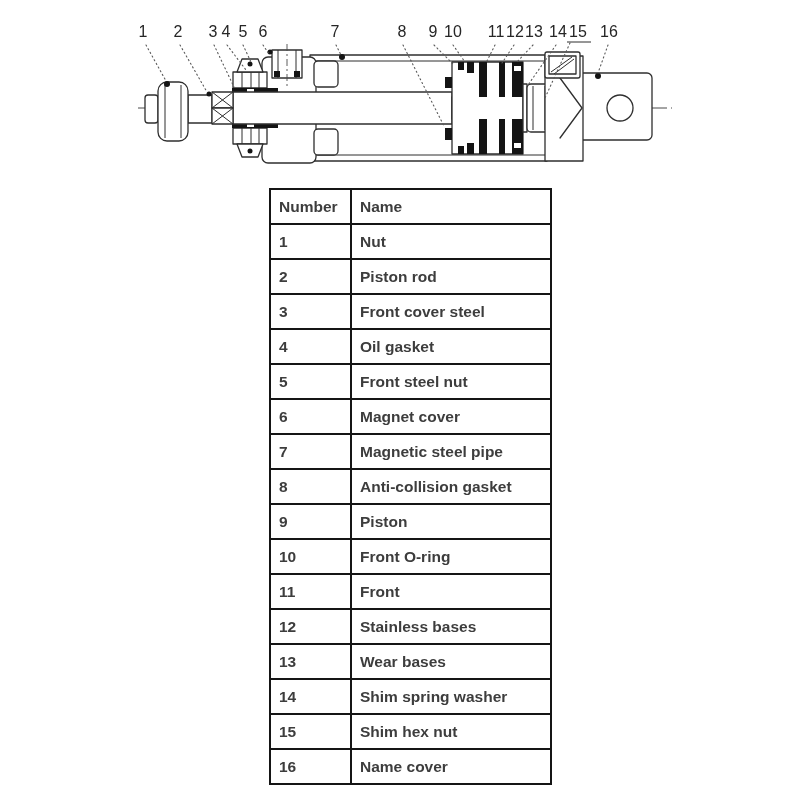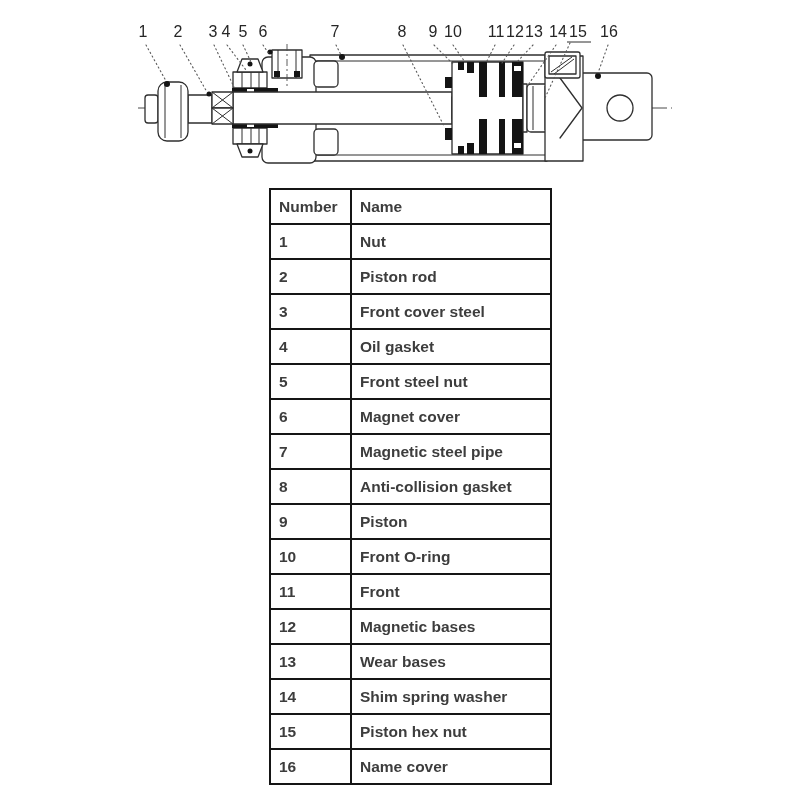--- a/index.html
+++ b/index.html
@@ -255,33 +255,33 @@
         <tr>
           <td>10</td>
           <td>Front O-ring</td>
         </tr>
         <tr>
           <td>11</td>
           <td>Front</td>
         </tr>
         <tr>
           <td>12</td>
-          <td>Magnetic bases</td>
+          <td>Stainless bases</td>
         </tr>
         <tr>
           <td>13</td>
           <td>Wear bases</td>
         </tr>
         <tr>
           <td>14</td>
           <td>Shim spring washer</td>
         </tr>
         <tr>
           <td>15</td>
-          <td>Piston hex nut</td>
+          <td>Shim hex nut</td>
         </tr>
         <tr>
           <td>16</td>
           <td>Name cover</td>
         </tr>
       </tbody>
   </table>
 
 </div>
 

